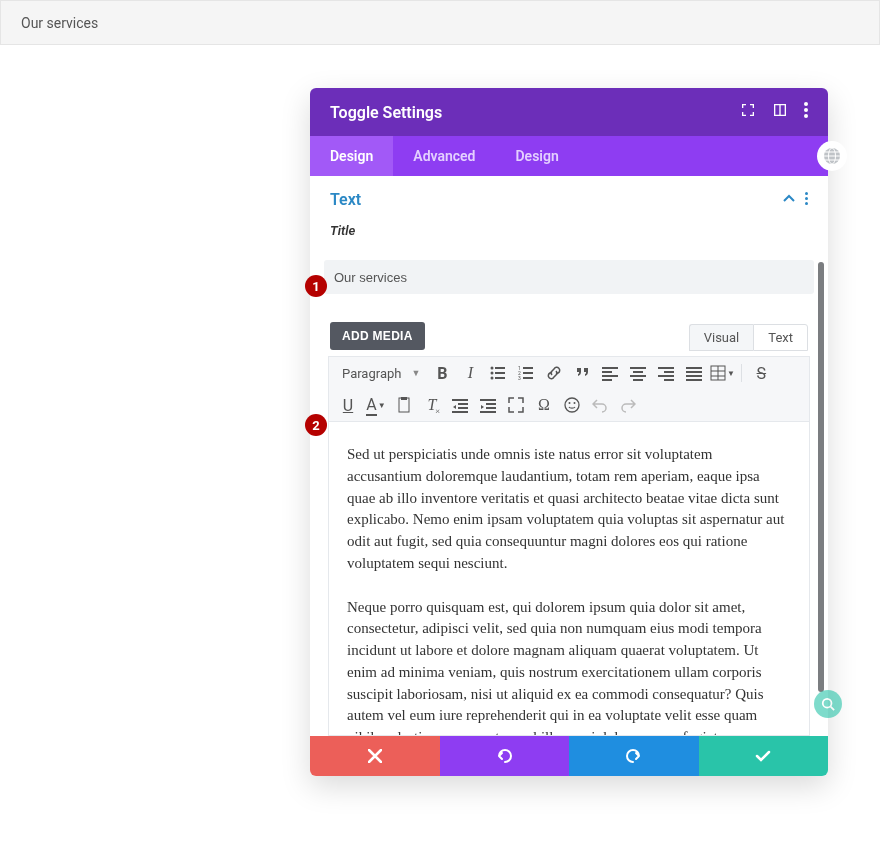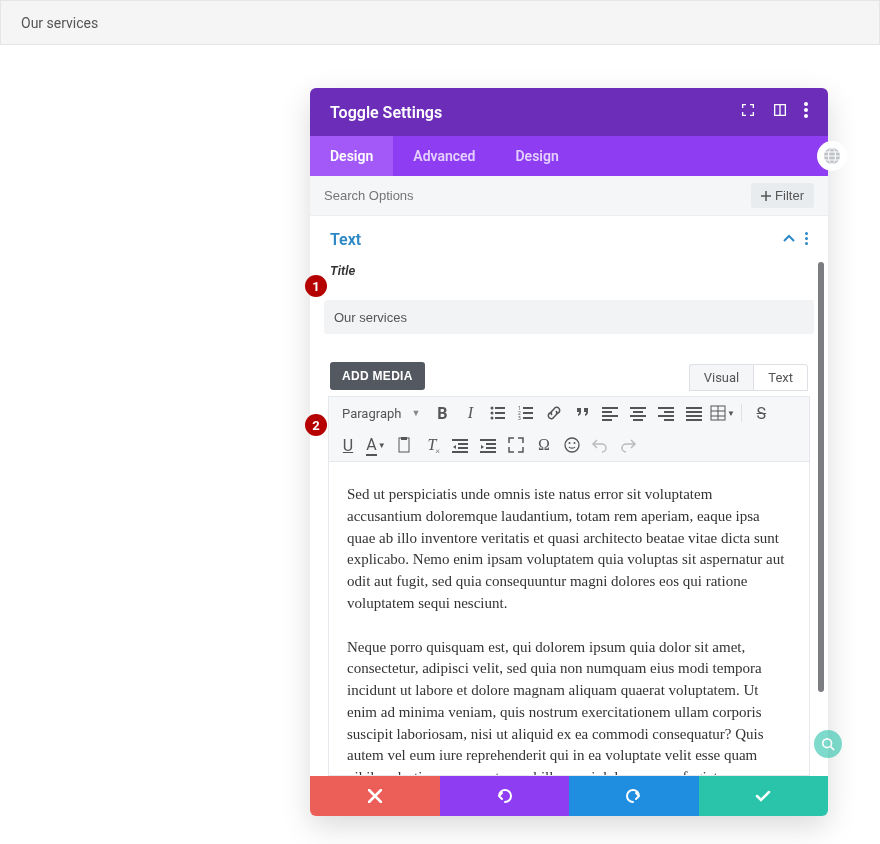--- a/index.html
+++ b/index.html
@@ -108,29 +108,20 @@
         <span>Design</span>
       </div>
     <div class="tab">
         <span>Advanced</span>
       </div>
     <div class="tab">
         <span>Design</span>
       </div>
   </div>
 
-  <div class="search-row">
-    <input type="text" placeholder="Search Options" style="">
-    <button class="filter-btn">
-      <svg width="10" height="10" viewBox="0 0 10 10">
-          <path d="M5 0v10M0 5h10" stroke="#555" stroke-width="1.5"></path>
-        </svg>
-      <span>Filter</span>
-    </button>
-  </div>
 
   <div class="panel-body">
 
     <div class="section-header">
       <span class="title">Text</span>
       <div class="actions">
         <span><svg width="12" height="12" viewBox="0 0 12 12">
               <path d="M1 8l5-5 5 5" stroke="#2b88c5" stroke-width="2" fill="none"></path>
             </svg></span>
         <span><svg width="3" height="13" viewBox="0 0 3 13" fill="#2b88c5">

